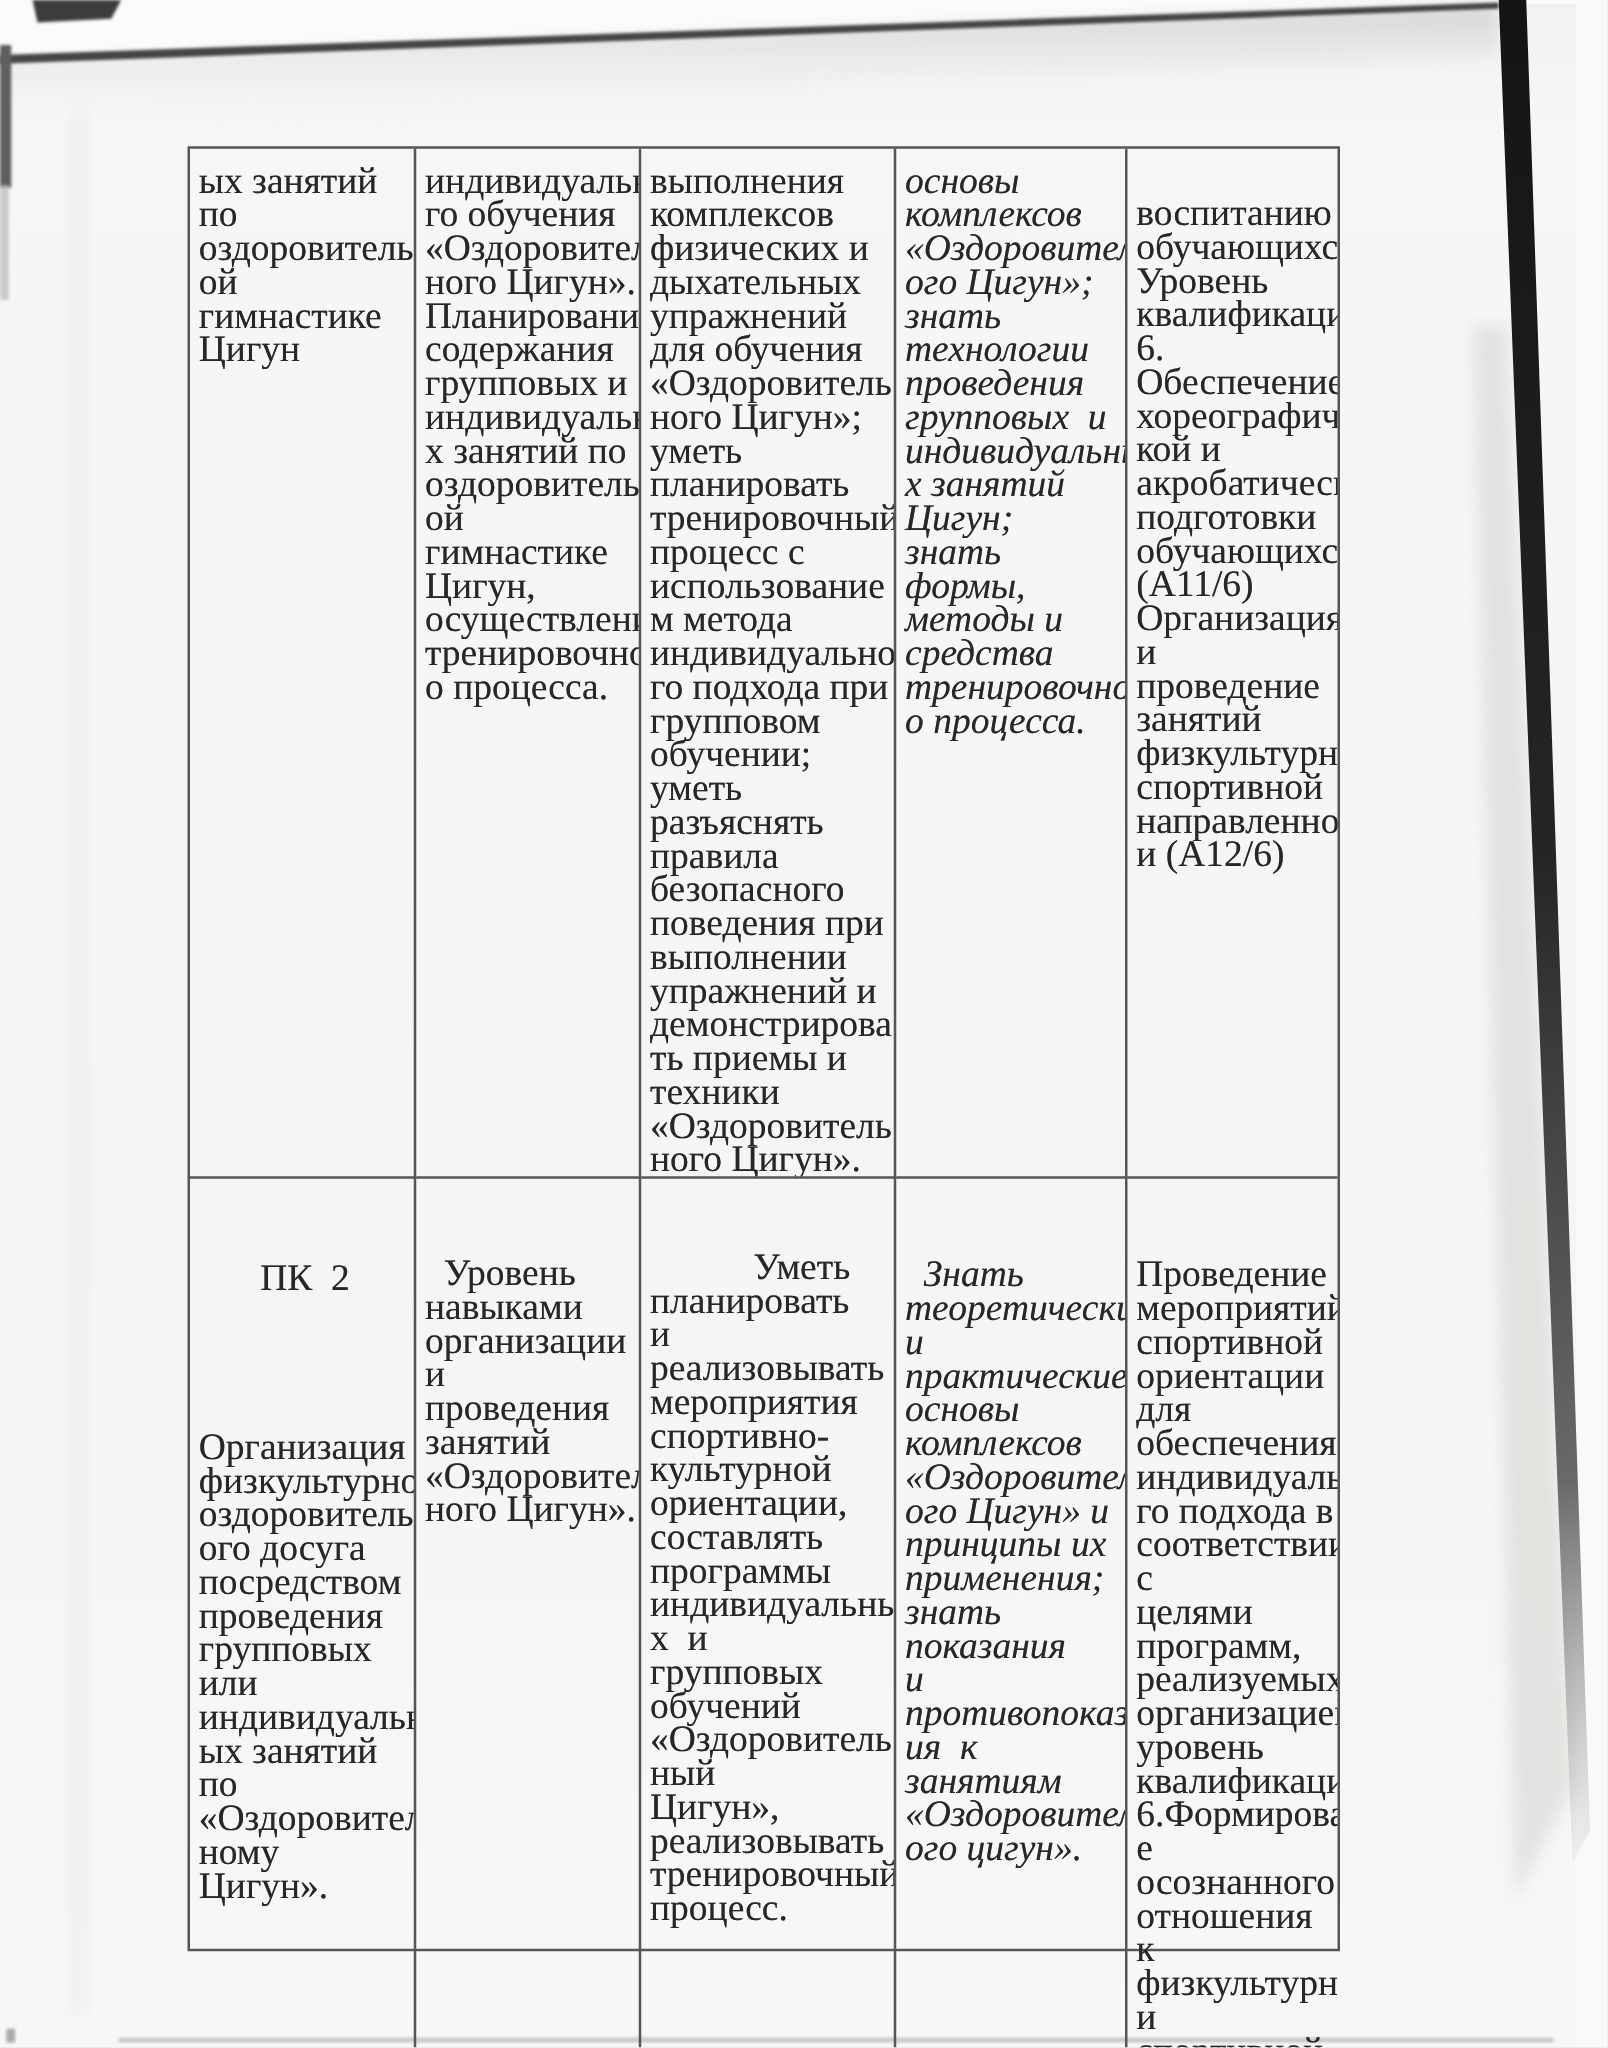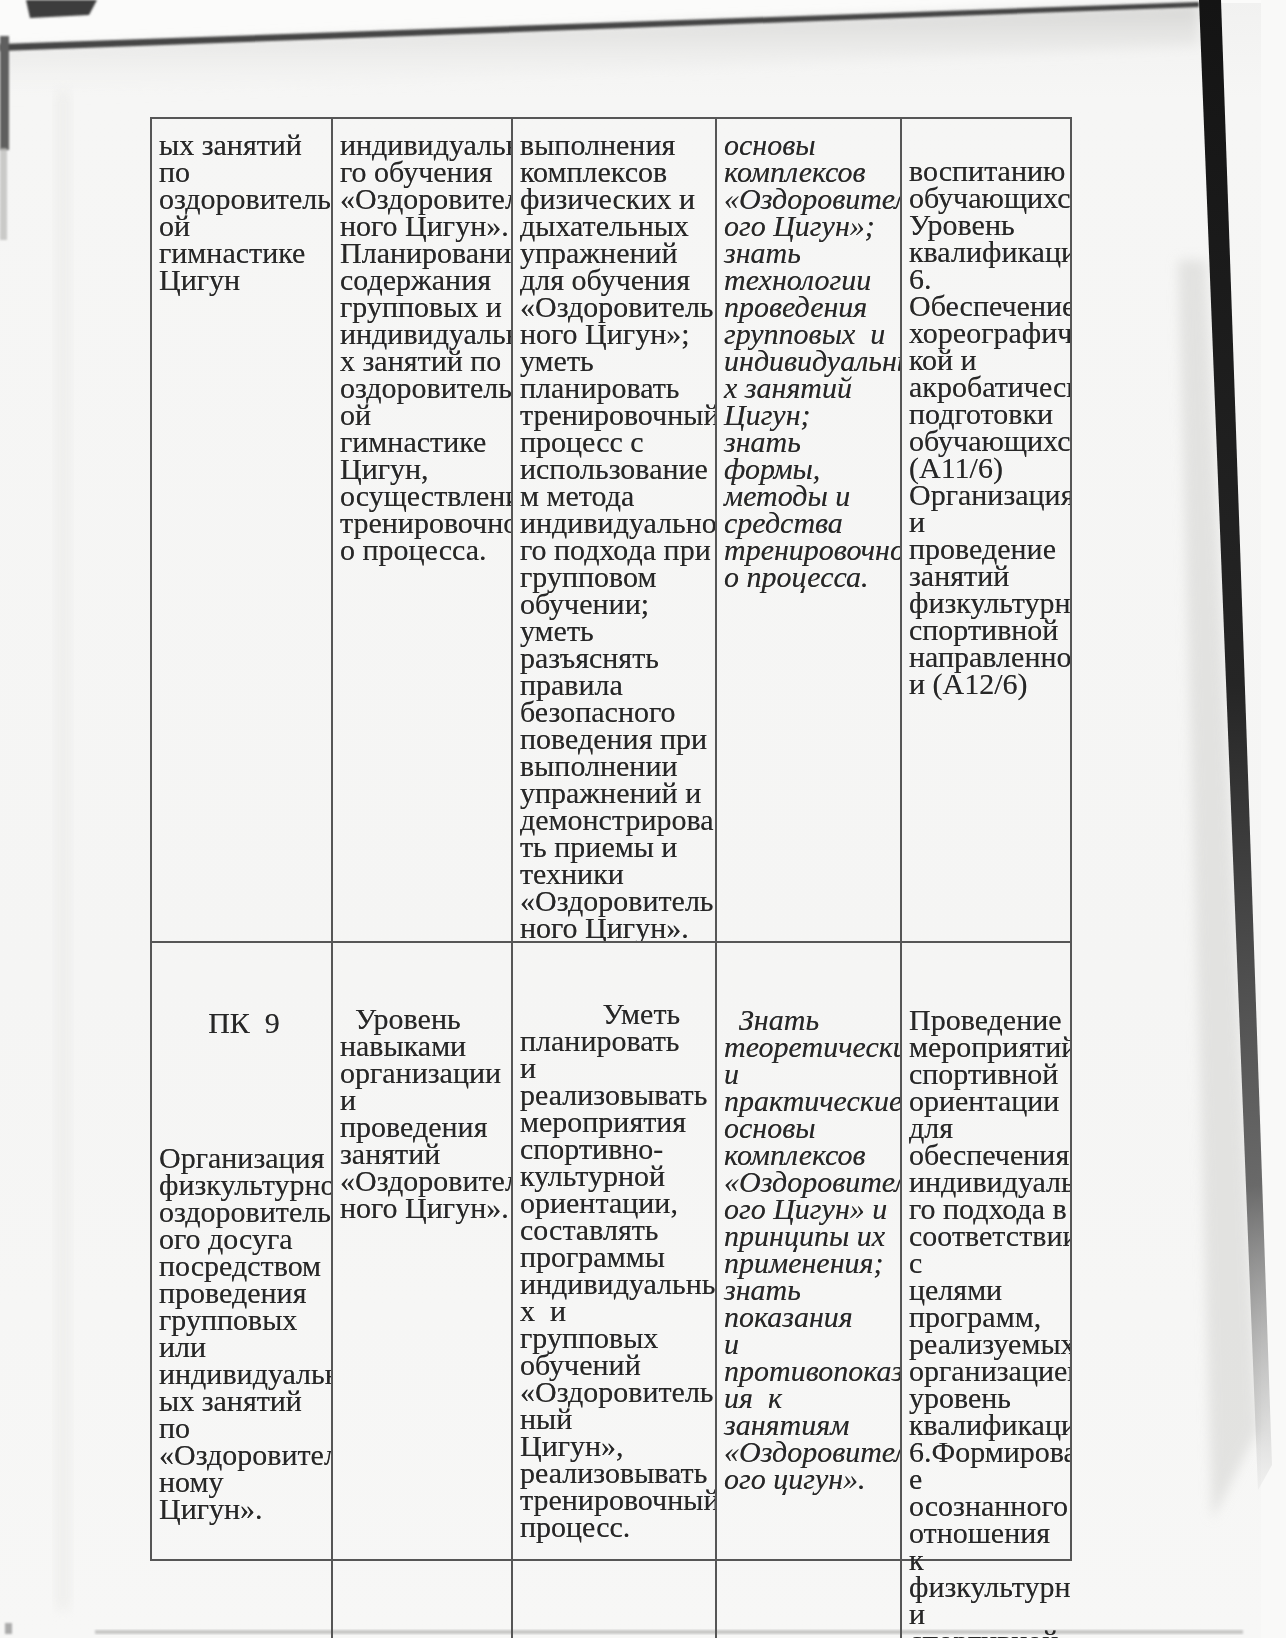--- a/index.html
+++ b/index.html
@@ -175,21 +175,21 @@
 проведение
 занятий
 физкультурно-
 спортивной
 направленност
 и (А12/6)</div>
     </div>
 
     <div class="t-row r2">
       <div class="t-cell c0">
-        <div class="pk-heading">ПК  9</div>
+        <div class="pk-heading">ПК  2</div>
         <div class="pk-body">  Организация
 физкультурно-
 оздоровительн
 ого досуга
 посредством
 проведения
 групповых или
 индивидуальн
 ых занятий по
 «Оздоровитель

